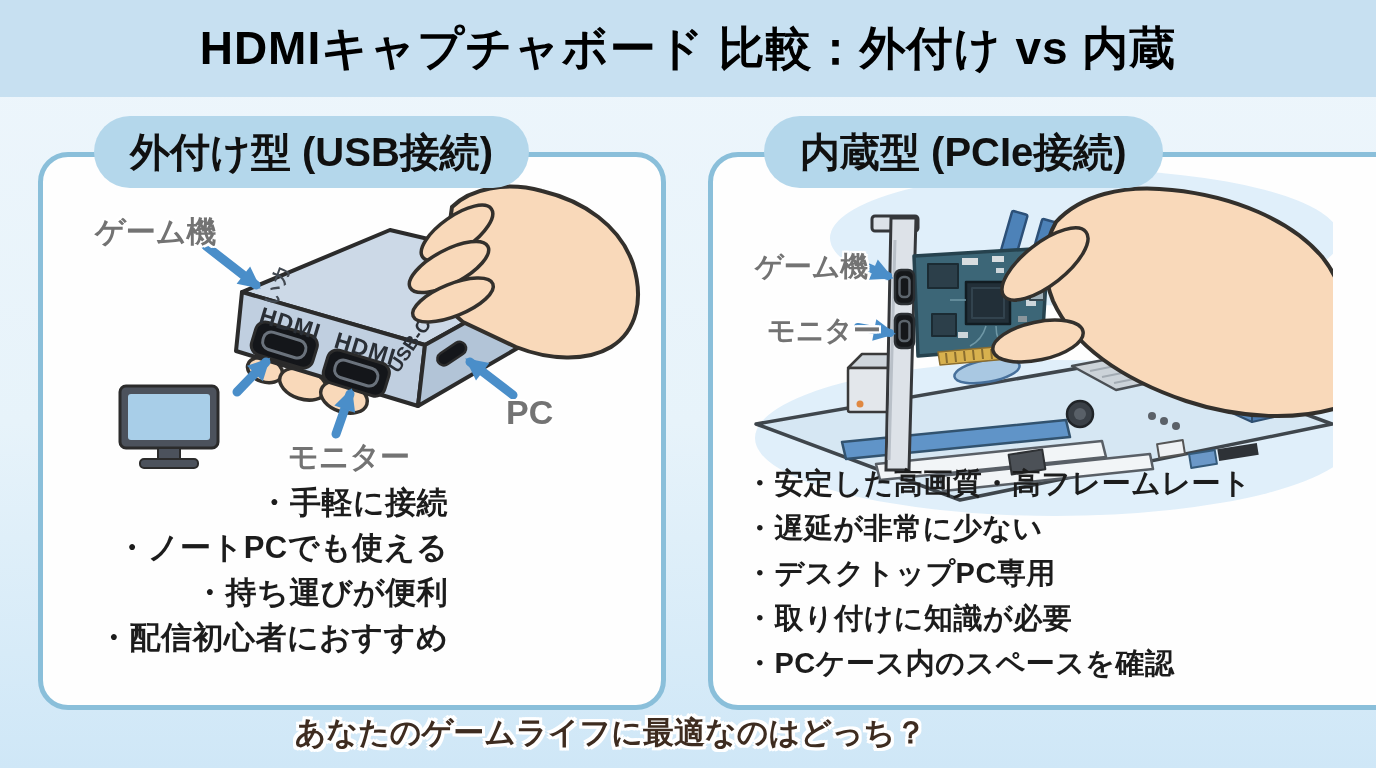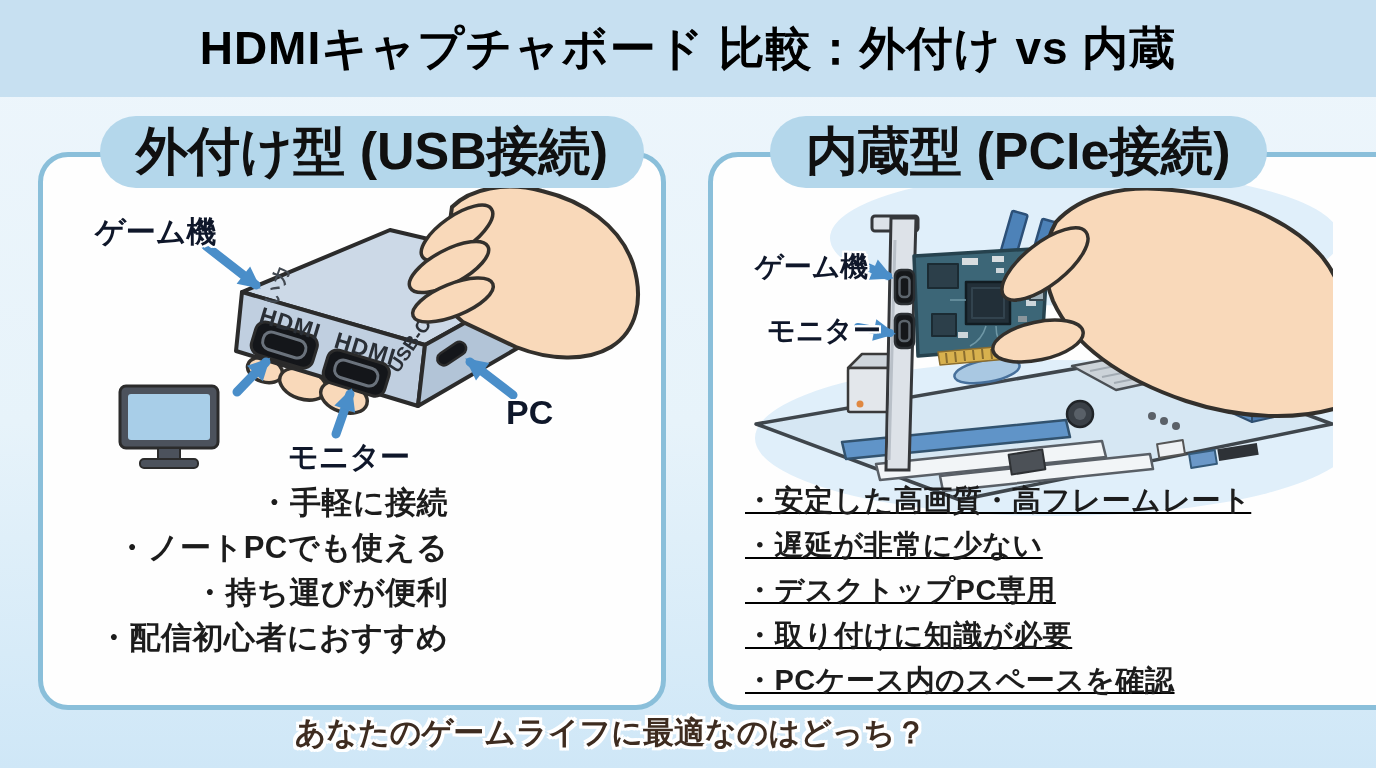--- a/index.html
+++ b/index.html
@@ -7,31 +7,31 @@
     background:linear-gradient(180deg,#eef6fc 0%,#e7f3fa 55%,#cfe7f7 100%);
     font-family:"Liberation Sans","DejaVu Sans",sans-serif;}
   .banner{position:absolute;top:0;left:0;width:1376px;height:97px;background:#c7e0f1;
     display:flex;align-items:center;justify-content:center;}
   .banner h1{margin:0;font-size:46px;font-weight:bold;color:#000000;letter-spacing:1px;}
   .card{position:absolute;top:152px;height:558px;background:#fefefe;
     border:5px solid #8abfda;border-radius:30px;box-sizing:border-box;}
   .card-left{left:38px;width:628px;}
   .card-right{left:708px;width:703px;}
   .card-inner{position:relative;width:100%;height:100%;}
-  .pill{position:absolute;top:-41px;left:57px;height:72px;padding:0 36px;
+  .pill{position:absolute;top:-41px;left:51px;height:72px;padding:0 36px;
     background:#b4d7eb;border-radius:40px;display:flex;align-items:center;justify-content:center;
-    font-size:52px;font-weight:bold;color:#101010;white-space:nowrap;z-index:5;}
+    font-size:40px;font-weight:bold;color:#101010;white-space:nowrap;z-index:5;}
   .illu{position:absolute;left:0;top:0;}
-  .jp-label{position:absolute;font-weight:bold;color:#0f172a;white-space:nowrap;z-index:4;
+  .jp-label{position:absolute;font-weight:bold;color:#737373;white-space:nowrap;z-index:4;
     text-shadow:-2px -2px 0 #fff,2px -2px 0 #fff,-2px 2px 0 #fff,2px 2px 0 #fff,0 -2px 0 #fff,0 2px 0 #fff,-2px 0 0 #fff,2px 0 0 #fff;}
   ul.features{position:absolute;margin:0;padding:0;list-style:none;z-index:4;}
   ul.features li{font-weight:bold;color:#1c1c1c;letter-spacing:0.5px;}
   .features-left{left:55px;top:323px;text-align:right;}
   .features-left li{font-size:31px;line-height:45px;}
-  .features-right{left:32px;top:321px;text-decoration:underline;}
+  .features-right{left:32px;top:304px;}
   .features-right li{font-size:29px;line-height:45px;}
   .footer{position:absolute;top:712px;left:0;width:1221px;text-align:center;
     font-size:31px;font-weight:bold;color:#3e2c20;
     text-shadow:-3px -3px 0 #fff,3px -3px 0 #fff,-3px 3px 0 #fff,3px 3px 0 #fff,0 -3px 0 #fff,0 3px 0 #fff,-3px 0 0 #fff,3px 0 0 #fff;}
   svg text{font-family:"Liberation Sans","DejaVu Sans",sans-serif;}
 </style>
 </head>
 <body>
 
 <div class="stage">

